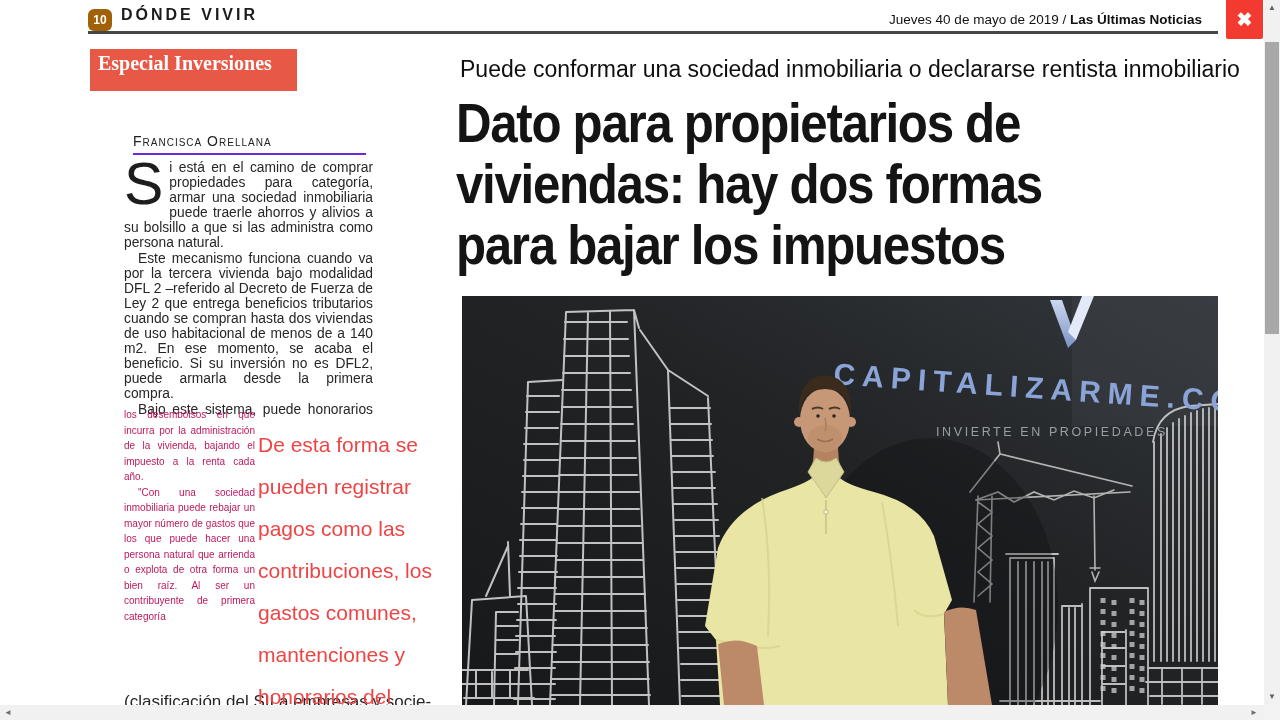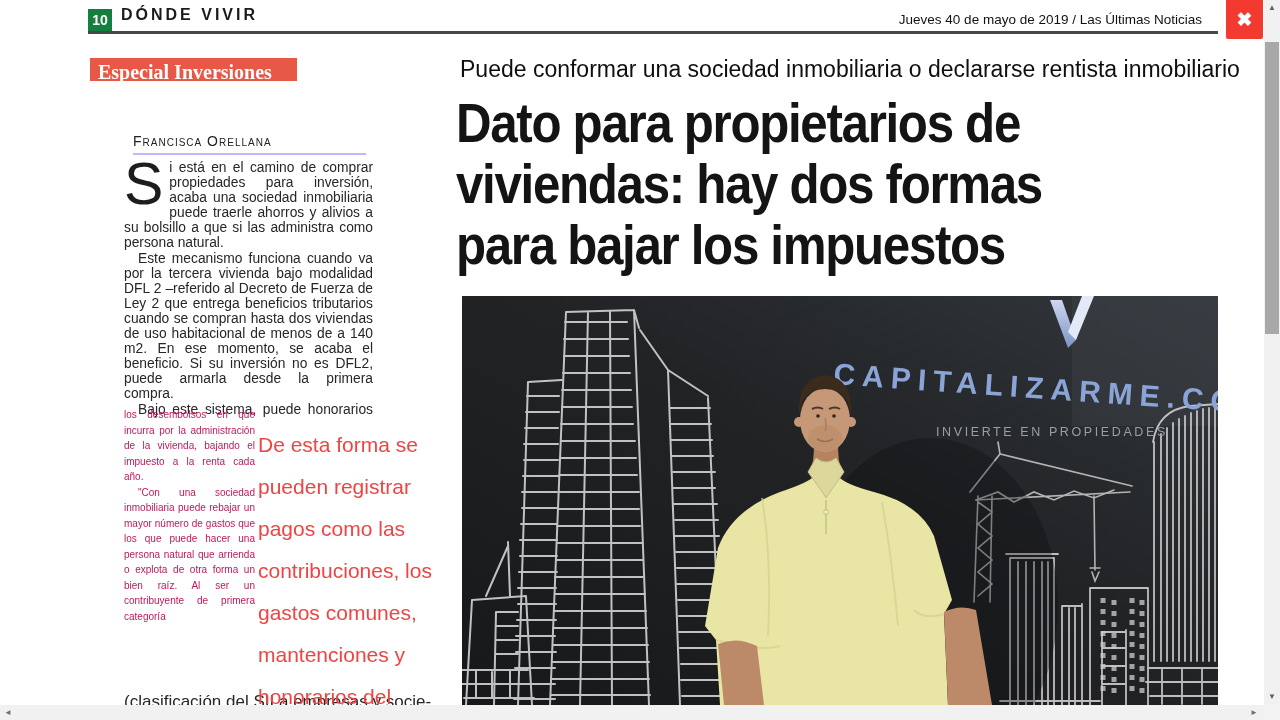--- a/index.html
+++ b/index.html
@@ -1,42 +1,42 @@
 <!DOCTYPE html>
 <html lang="es"><head>
 <meta charset="utf-8">
 <style>
   html,body{margin:0;padding:0;background:#ffffff;width:1280px;height:720px;overflow:hidden;
     font-family:"Liberation Sans",sans-serif;-webkit-font-smoothing:antialiased;}
   .page{position:relative;width:1280px;height:720px;background:#fff;}
   .content{position:absolute;left:0;top:0;width:1264px;height:705px;overflow:hidden;background:#fff;}
 
   
-  .pagenum{position:absolute;left:88px;top:9px;width:24px;height:22px;background:#15803d;color:#fff;
-    font-weight:bold;font-size:14px;text-align:center;line-height:22px;}
+  .pagenum{position:absolute;left:88px;top:9px;width:24px;height:22px;background:#a16207;color:#fff;
+    font-weight:bold;font-size:12px;text-align:center;line-height:22px;border-radius:6px;}
   .section-title{position:absolute;left:121px;top:6px;font-size:16px;font-weight:800;letter-spacing:3px;color:#1b1b1b;}
   .mast-rule{position:absolute;left:88px;top:31px;width:1130px;height:3px;background:#474747;}
   .dateline{position:absolute;right:62px;top:12px;font-size:13.5px;color:#111;white-space:nowrap;}
-  .dateline b{font-weight:normal;margin-top:13px;}
+  .dateline b{font-weight:bold;margin-top:13px;}
 
   
   .close-btn{position:absolute;left:1226px;top:0;width:37px;height:39px;background:#f23a30;color:#fff;
     text-align:center;line-height:39px;font-size:19px;font-weight:bold;cursor:pointer;border-radius:0 0 2px 2px;}
   .vsb{position:absolute;left:1264px;top:0;width:16px;height:705px;background:#f1f1f1;}
   .vsb .arrow{position:absolute;left:0;width:16px;height:16px;color:#5f5f5f;font-size:8px;line-height:16px;text-align:center;}
   .vsb .thumb{position:absolute;left:1px;top:42px;width:14px;height:292px;background:#a8a8a8;}
   .hsb{position:absolute;left:0;top:705px;width:1264px;height:15px;background:#f1f1f1;}
   .hsb .arrow{position:absolute;top:0;width:16px;height:15px;color:#6e6e6e;font-size:8px;line-height:15px;text-align:center;}
   .sb-corner{position:absolute;left:1264px;top:705px;width:16px;height:15px;background:#f3f3f3;}
 
   
-  .kicker{position:absolute;left:90px;top:58px;width:199px;height:23px;background:#e85847;color:#fff;
+  .kicker{position:absolute;left:90px;top:49px;width:199px;height:42px;background:#e85847;color:#fff;
     font-family:"Liberation Serif",serif;font-weight:bold;font-size:20px;line-height:29px;padding-left:8px;}
   .byline{position:absolute;left:133px;top:133px;width:233px;font-variant:small-caps;font-size:14px;
-    letter-spacing:1px;color:#222;border-bottom:2px solid #c4b5fd;padding-bottom:4px;}
+    letter-spacing:1px;color:#222;border-bottom:2px solid #6d28d9;padding-bottom:4px;}
   .bodywide{position:absolute;left:124px;top:160px;width:249px;font-size:13.8px;line-height:15.1px;color:#262626;}
   .bodywide p,.bodynarrow p{margin:0;text-align:justify;}
   .indent{text-indent:14px;}
   .force-just{text-align-last:justify;}
   .dropcap{float:left;font-size:59px;line-height:44px;padding:2px 6px 0 0;color:#1d1d1d;}
   .bodynarrow{position:absolute;left:124px;top:407px;width:131px;height:298px;overflow:hidden;
     font-size:10px;line-height:15.5px;color:#be185d;}
   .tailline{position:absolute;left:124px;top:692px;width:345px;font-size:17px;color:#262626;white-space:nowrap;}
   .pullquote{position:absolute;left:258px;top:424px;width:178px;font-size:21px;line-height:42px;
     font-weight:normal;color:#ef4444;}
@@ -57,21 +57,21 @@
 
     <div class="pagenum">10</div>
     <div class="section-title">DÓNDE VIVIR</div>
     <div class="dateline"><span>Jueves 40 de mayo de 2019 / </span><b>Las Últimas Noticias</b></div>
     <div class="mast-rule"></div>
 
     <div class="kicker">Especial Inversiones</div>
     <div class="byline">Francisca Orellana</div>
 
     <div class="bodywide">
-      <p><span class="dropcap">S</span><span>i está en el camino de comprar propiedades para inversión, acaba una sociedad inmobiliaria puede traerle ahorros y alivios a su bolsillo a que si las administra como persona natural.</span></p>
+      <p><span class="dropcap">S</span><span>i está en el camino de comprar propiedades para categoría, armar una sociedad inmobiliaria puede traerle ahorros y alivios a su bolsillo a que si las administra como persona natural.</span></p>
       <p class="indent">Este mecanismo funciona cuando va por la tercera vivienda bajo modalidad DFL 2 –referido al Decreto de Fuerza de Ley 2 que entrega beneficios tributarios cuando se compran hasta dos viviendas de uso habitacional de menos de a 140 m2. En ese momento, se acaba el beneficio. Si su inversión no es DFL2, puede armarla desde la primera compra.</p>
       <p class="indent force-just">Bajo este sistema, puede honorarios</p>
     </div>
 
     <div class="bodynarrow">
       <p>los desembolsos en que incurra por la administración de la vivienda, bajando el impuesto a la renta cada año.</p>
       <p class="indent">"Con una sociedad inmobiliaria puede rebajar un mayor número de gastos que los que puede hacer una persona natural que arrienda o explota de otra forma un bien raíz. Al ser un contribuyente de primera categoría</p>
     </div>
     <div class="tailline">(clasificación del SII a empresas y socie-</div>
 

